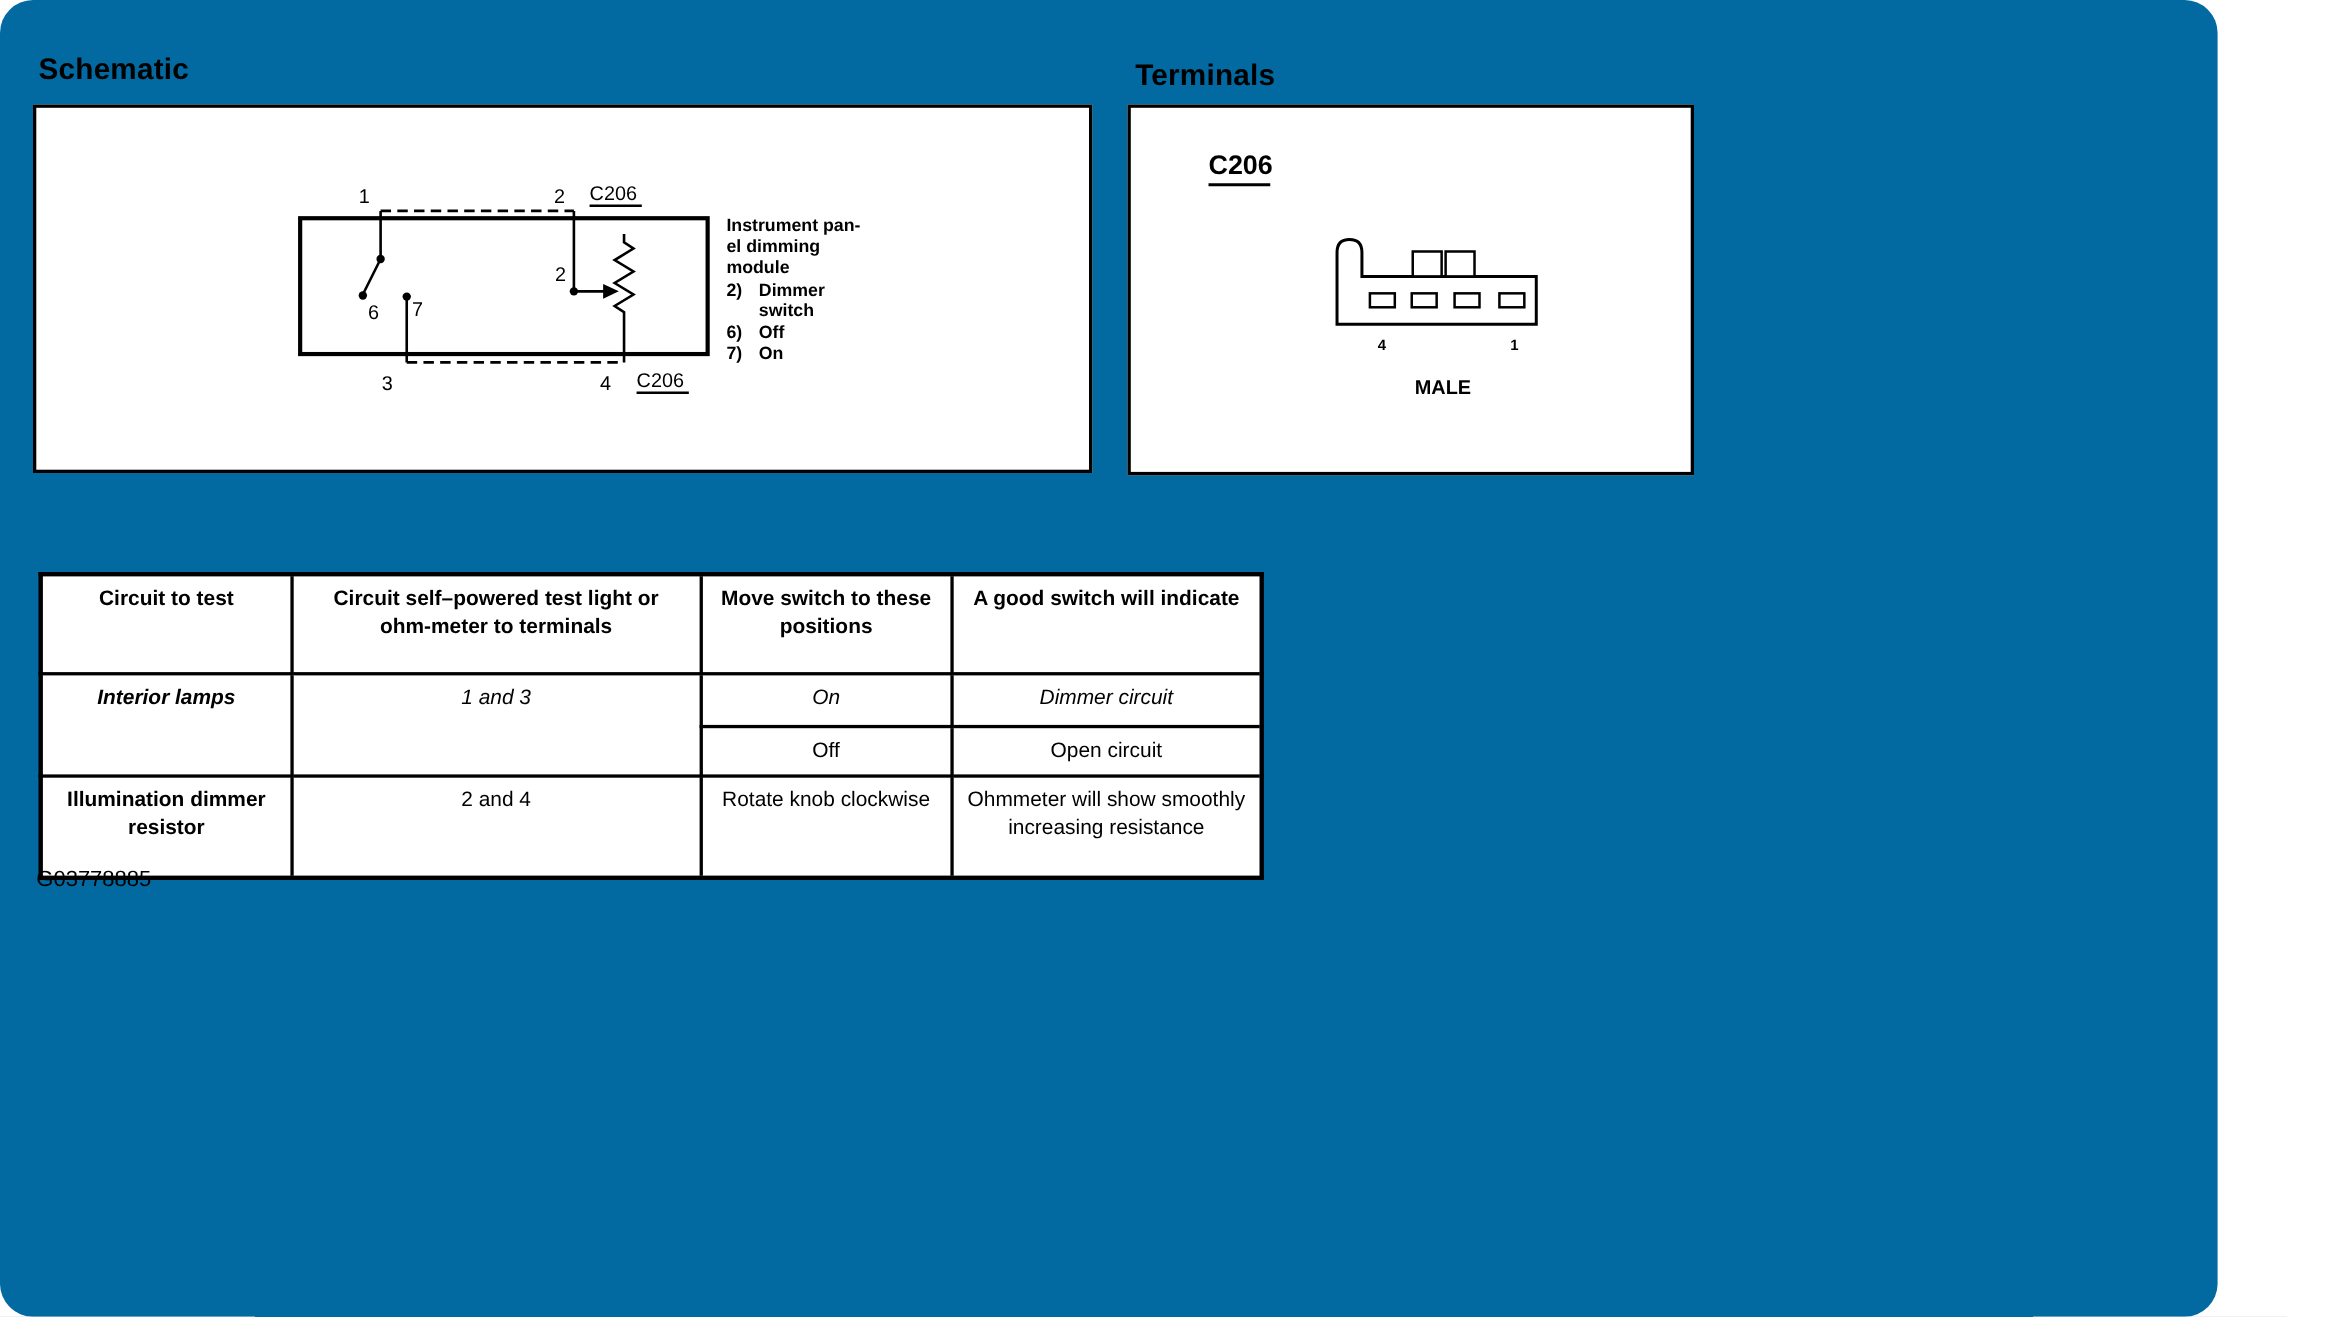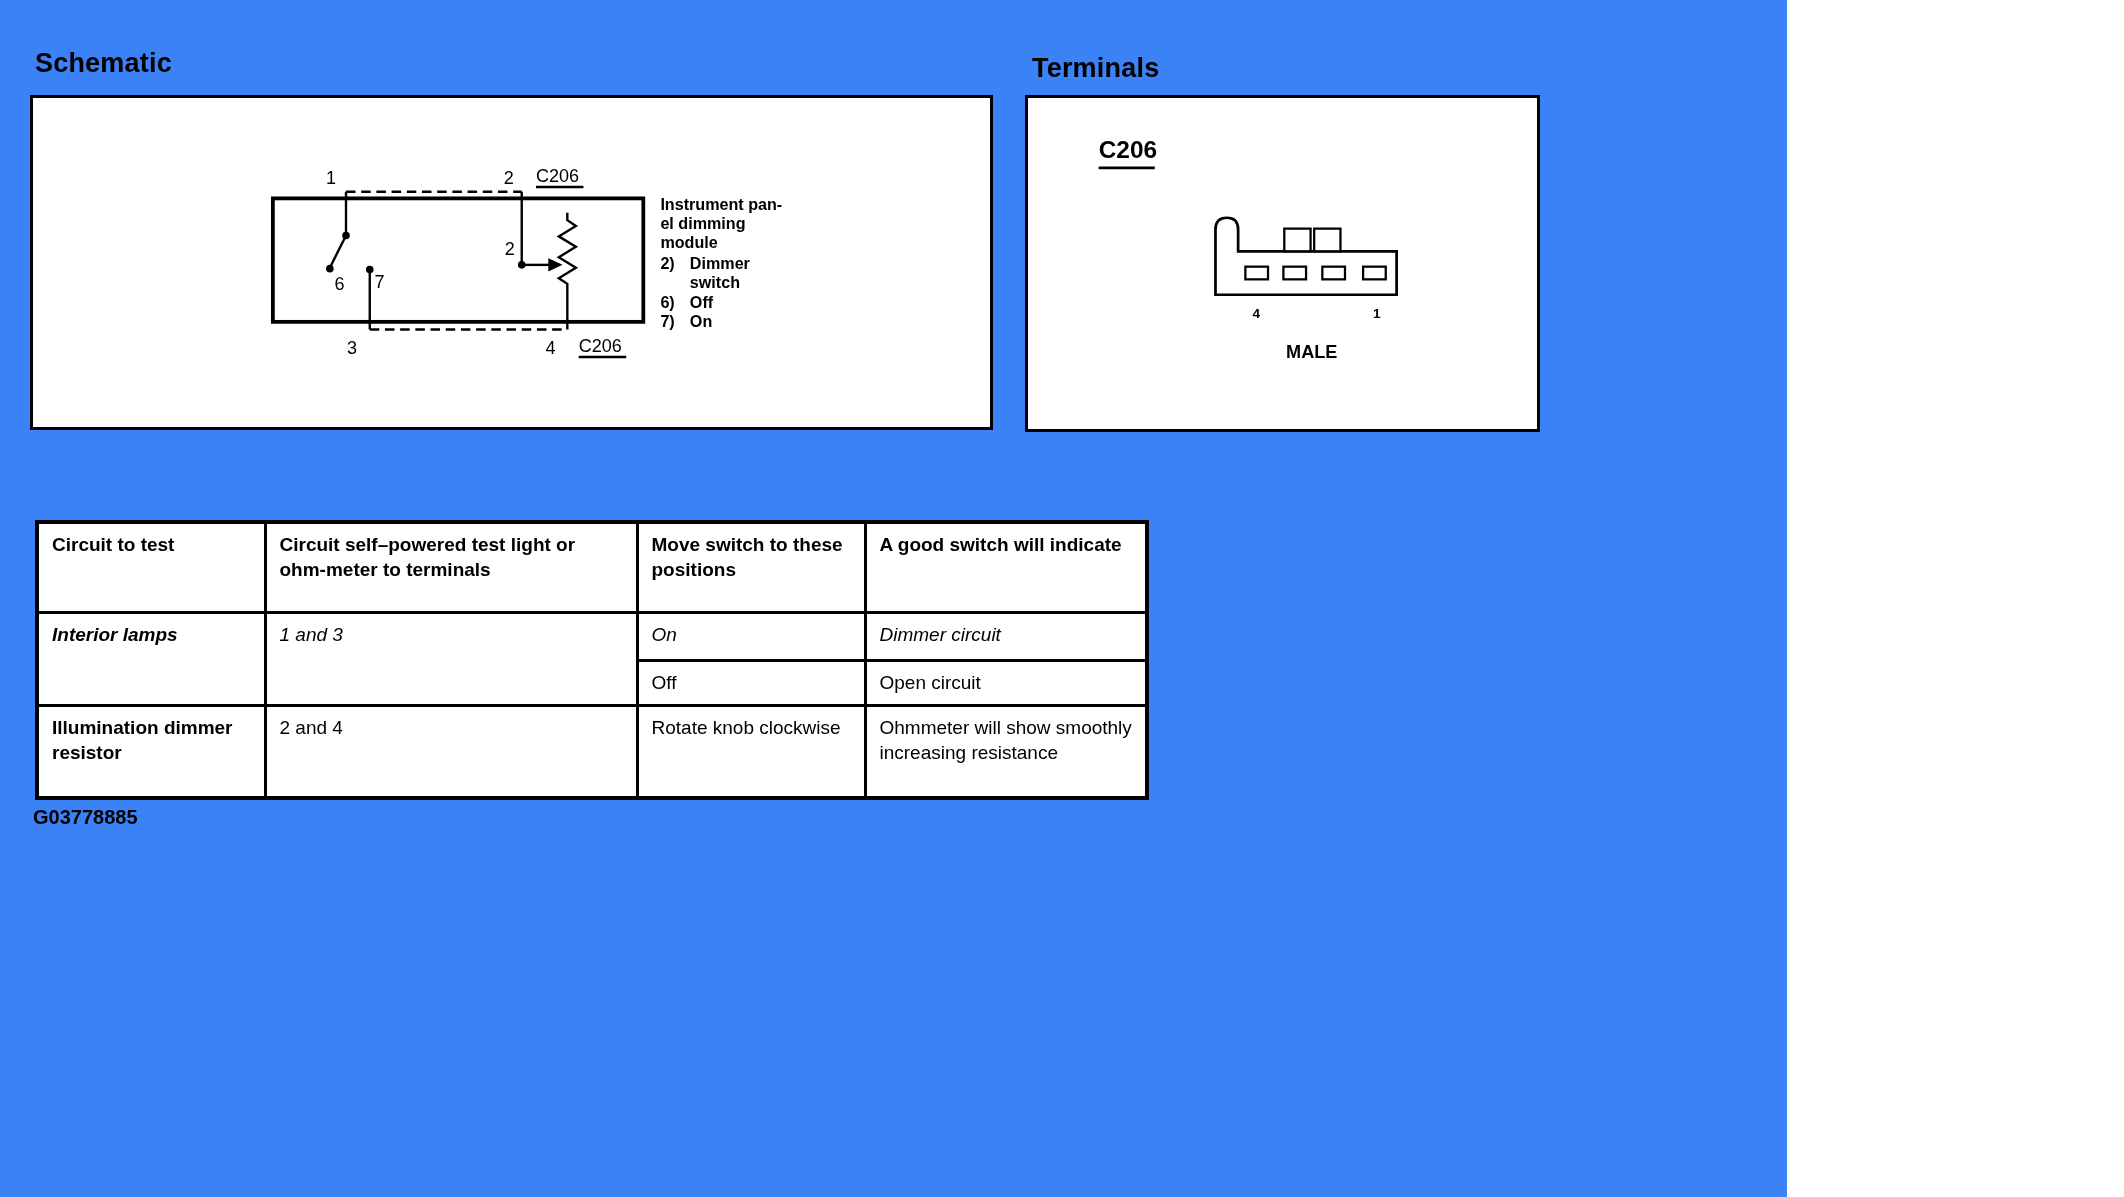--- a/index.html
+++ b/index.html
@@ -2,26 +2,27 @@
 <html><head>
 <meta charset="utf-8">
 <style>
   html, body {
     margin: 0;
     padding: 0;
     background: #ffffff;
   }
   .page {
     position: relative;
-    width: 1787px;
+    width: 2016px;
     height: 1197px;
-    background: #3b82f6;
+    background: #0369a1;
     font-family: "Liberation Sans", sans-serif;
     color: #000000;
     overflow: hidden;
+    border-radius: 30px;
   }
   .heading {
     position: absolute;
     font-size: 27px;
     font-weight: bold;
     letter-spacing: 0.2px;
   }
   .schematic-heading { left: 35px; top: 48px; }
   .terminals-heading { left: 1032px; top: 53px; }
   .testing-heading   { left: 35px;  top: 481px; }
@@ -59,39 +60,39 @@
   table.test-table {
     border-collapse: collapse;
     table-layout: fixed;
     border: 4px solid #000000;
   }
   table.test-table th,
   table.test-table td {
     border: 3px solid #000000;
     padding: 9px 13px;
     vertical-align: top;
-    text-align: left;
+    text-align: center;
     font-size: 19px;
     line-height: 1.3;
     background: #ffffff;
     word-wrap: break-word;
   }
   table.test-table th { font-weight: bold; }
   td.circuit-cell { font-weight: bold; }
   tr.header-row   { height: 90px; }
   tr.subrow-a     { height: 48px; font-style: italic; }
   tr.subrow-b     { height: 45px; }
   tr.last-row     { height: 92px; }
 
   .figure-id {
     position: absolute;
     left: 33px;
-    top: 806px;
+    top: 788px;
     font-size: 20px;
-    font-weight: bold;
+    font-weight: normal;
   }
 </style>
 </head>
 <body>
 
 <div class="page">
 
   <div class="heading schematic-heading">Schematic</div>
 
   <div class="panel schematic-panel">

